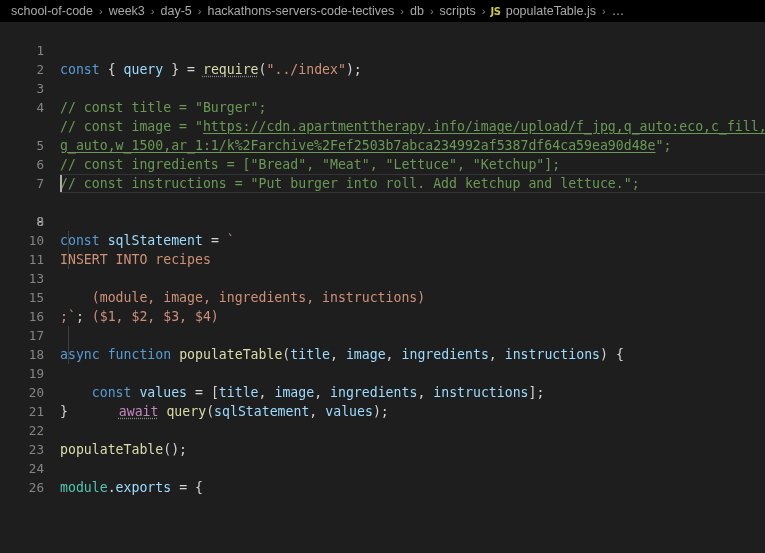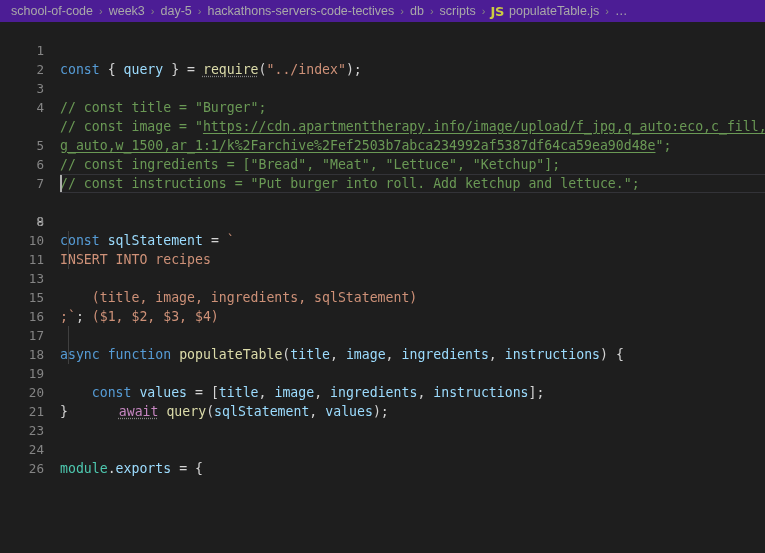--- a/index.html
+++ b/index.html
@@ -10,21 +10,21 @@
   body {
     width: 765px;
     height: 553px;
     overflow: hidden;
     font-family: "DejaVu Sans Mono", monospace;
   }
 
   
   #breadcrumb {
     height: 22px;
-    background: #4c1d95;
+    background: #000000;
     display: flex;
     align-items: center;
     padding: 0 0 0 10px;
     font-family: "Liberation Sans", sans-serif;
     font-size: 12.5px;
     color: #a9a9a9;
     white-space: nowrap;
     overflow: hidden;
     box-sizing: border-box;
   }
@@ -33,21 +33,21 @@
     padding: 0 1px;
   }
   .crumb-sep {
     color: #868686;
     padding: 0 5px;
     font-size: 11px;
   }
   .crumb-icon-js {
     color: #cbcb41;
     font-family: "DejaVu Sans", sans-serif;
-    font-size: 13px;
+    font-size: 10px;
     font-weight: bold;
     letter-spacing: -0.3px;
     margin-right: 4px;
     text-align: right;
   }
 
   
   #editor {
     position: relative;
     background: #1e1e1e;
@@ -206,21 +206,21 @@
   </div>
 
   <div class="line">
     <span class="lnum">10</span>
     <span class="code"><span class="str">INSERT INTO recipes</span></span>
   </div>
 
   <div class="line">
     <span class="lnum">11</span>
     <span class="guide" style="left:68px;"></span>
-    <span class="code"><span class="str">    (title, image, ingredients, sqlStatement)</span></span>
+    <span class="code"><span class="str">    (module, image, ingredients, instructions)</span></span>
   </div>
 
 
   <div class="line">
     <span class="lnum">13</span>
     <span class="guide" style="left:68px;"></span>
     <span class="code"><span class="str">    ($1, $2, $3, $4)</span></span>
   </div>
 
 
@@ -254,20 +254,24 @@
   <div class="line">
     <span class="lnum">20</span>
     <span class="code"><span class="punct">}</span></span>
   </div>
 
   <div class="line">
     <span class="lnum">21</span>
     <span class="code"></span>
   </div>
 
+  <div class="line">
+    <span class="lnum">22</span>
+    <span class="code"><span class="fn">populateTable</span><span class="punct">();</span></span>
+  </div>
 
   <div class="line">
     <span class="lnum">23</span>
     <span class="code"></span>
   </div>
 
   <div class="line">
     <span class="lnum">24</span>
     <span class="code"><span class="type">module</span><span class="punct">.</span><span class="var">exports</span><span class="punct"> </span><span class="op">=</span><span class="punct"> {</span></span>
   </div>

